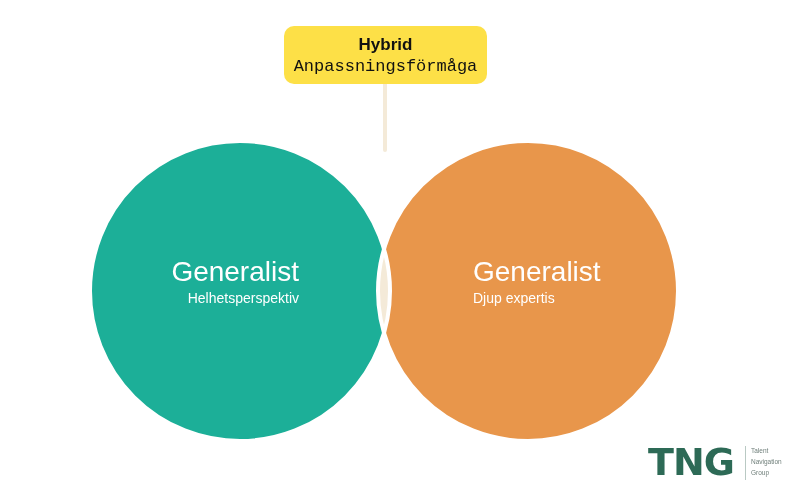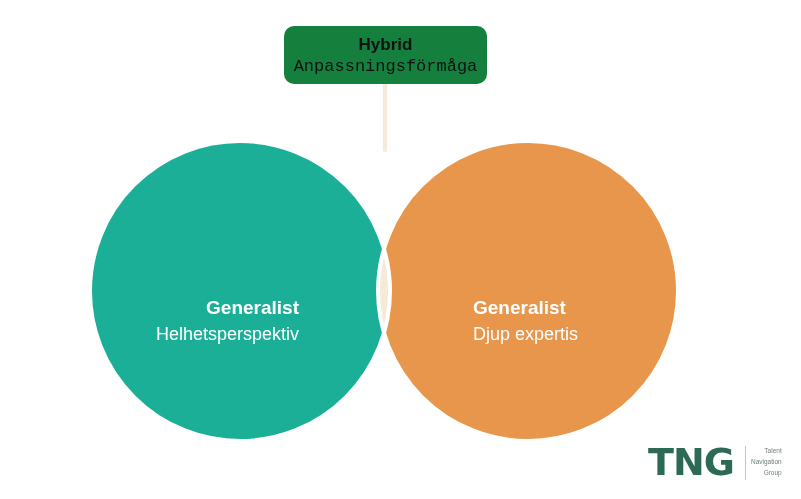--- a/index.html
+++ b/index.html
@@ -1,29 +1,29 @@
 <!DOCTYPE html>
 <html><head>
   <meta charset="utf-8">
   <style>
     html, body { margin: 0; padding: 0; background: #ffffff; }
     body { width: 801px; height: 499px; position: relative; overflow: hidden; font-family: "Liberation Sans", "DejaVu Sans", sans-serif; }
     #diagram { position: absolute; left: 0; top: 0; }
     .hybrid-box {
       position: absolute; left: 284px; top: 26px; width: 203px; height: 58px;
-      background: #15803d; border-radius: 10px; text-align: center;
+      background: #fde047; border-radius: 10px; text-align: center;
     }
     .hybrid-title { position: absolute; left: 0; right: 0; top: 9px; font-weight: 700; font-size: 17px; color: #111111; }
     .hybrid-sub { position: absolute; left: 0; right: 0; top: 31px; font-size: 17px; color: #111111; font-family: Liberation Mono, monospace; }
     .label-block { position: absolute; color: #ffffff; }
-    .label-title { font-weight: 700; font-size: 19px; line-height: 28px; margin-top: 36px; }
-    .label-sub { font-size: 18px; line-height: 24px; }
+    .label-title { font-weight: 400; font-size: 28px; line-height: 28px; }
+    .label-sub { font-size: 14px; line-height: 24px; }
     .left-label { right: 502px; top: 258px; text-align: right; }
     .right-label { left: 473px; top: 258px; text-align: left; }
-    .logo { position: absolute; left: 648px; top: 440px; width: 140px; height: 46px; text-align: right; }
+    .logo { position: absolute; left: 648px; top: 440px; width: 140px; height: 46px; }
     .logo-mark { position: absolute; left: 0; top: 2px; font-weight: 700; font-size: 38px; color: #2d6a56; letter-spacing: -1px; line-height: 40px; font-family: "DejaVu Sans", sans-serif; }
     .logo-divider { position: absolute; left: 97px; top: 6px; width: 1px; height: 34px; background: #b9c9c3; }
     .logo-text { position: absolute; left: 103px; top: 5px; font-size: 6.5px; line-height: 11px; color: #6f7f7a; }
   </style>
 </head>
 <body>
 
 <svg id="diagram" width="801" height="499" viewBox="0 0 801 499">
   <defs>
     <clipPath id="clip-left">

